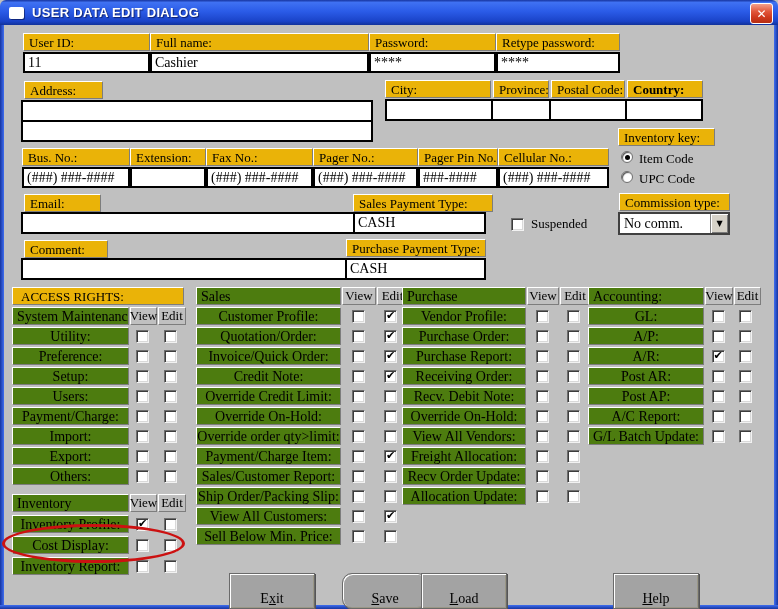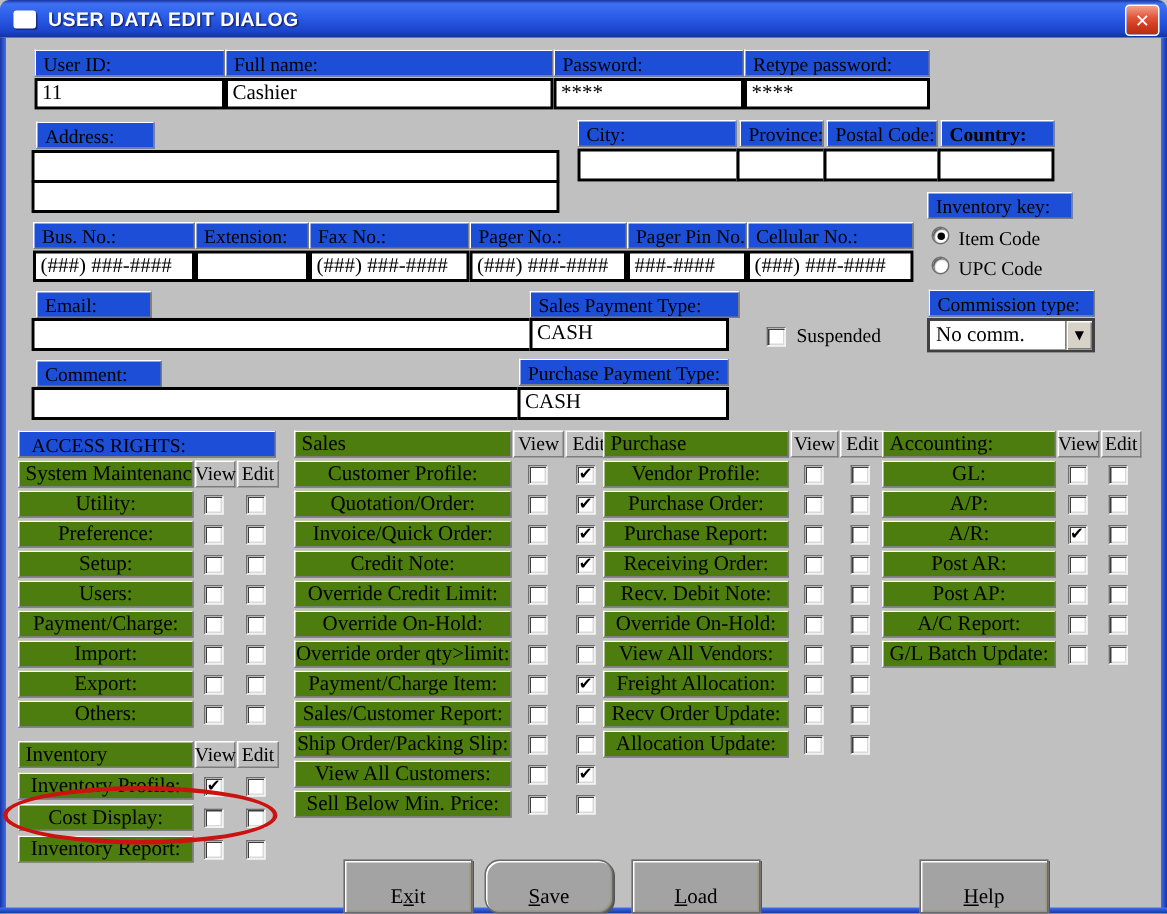--- a/index.html
+++ b/index.html
@@ -23,21 +23,21 @@
     color:#fff;font-family:"DejaVu Sans",sans-serif;font-weight:bold;font-size:12px;
     display:flex;align-items:center;justify-content:center;cursor:pointer;line-height:1;
   }
   .edge-l,.edge-r{position:absolute;top:25px;bottom:0;width:4px;
     background:linear-gradient(90deg,#16349f,#3f6ef0);}
   .edge-l{left:0;} .edge-r{right:0;background:linear-gradient(90deg,#3f6ef0,#16349f);}
   .edge-b{position:absolute;left:0;right:0;bottom:0;height:4px;
     background:linear-gradient(180deg,#3f6ef0,#16349f);}
   
   .flabel{
-    position:absolute;height:18px;box-sizing:border-box;background:#1d4ed8;
+    position:absolute;height:18px;box-sizing:border-box;background:#eab308;
     border:1px solid;border-color:#ffffff #7d7d7d #7d7d7d #ffffff;
     font-size:13px;padding:1px 2px 0 5px;white-space:nowrap;overflow:hidden;
   }
   
   .tinput{
     position:absolute;height:21px;box-sizing:border-box;background:#fff;border:2px solid #000;
     font-family:"Liberation Serif",serif;font-size:14px;padding:0 3px;outline:none;
   }
   
   .cb{
@@ -566,18 +566,18 @@
         </div>
         <div class="ar-cell ed">
           <span class="cb"></span>
         </div>
       </div>
     </div>
 
   <div class="red-ellipse"></div>
 
   <button class="btn" style="left:229px;">E<u>x</u>it</button>
-  <button class="btn" style="left:323px;border-radius:10px;"><u>S</u>ave</button>
+  <button class="btn" style="left:342px;border-radius:10px;"><u>S</u>ave</button>
   <button class="btn" style="left:421px;"><u>L</u>oad</button>
   <button class="btn" style="left:517px;margin-top:43px;">Ne<u>w</u></button>
   <button class="btn" style="left:613px;"><u>H</u>elp</button>
 
 </div>
 
 </body></html>

